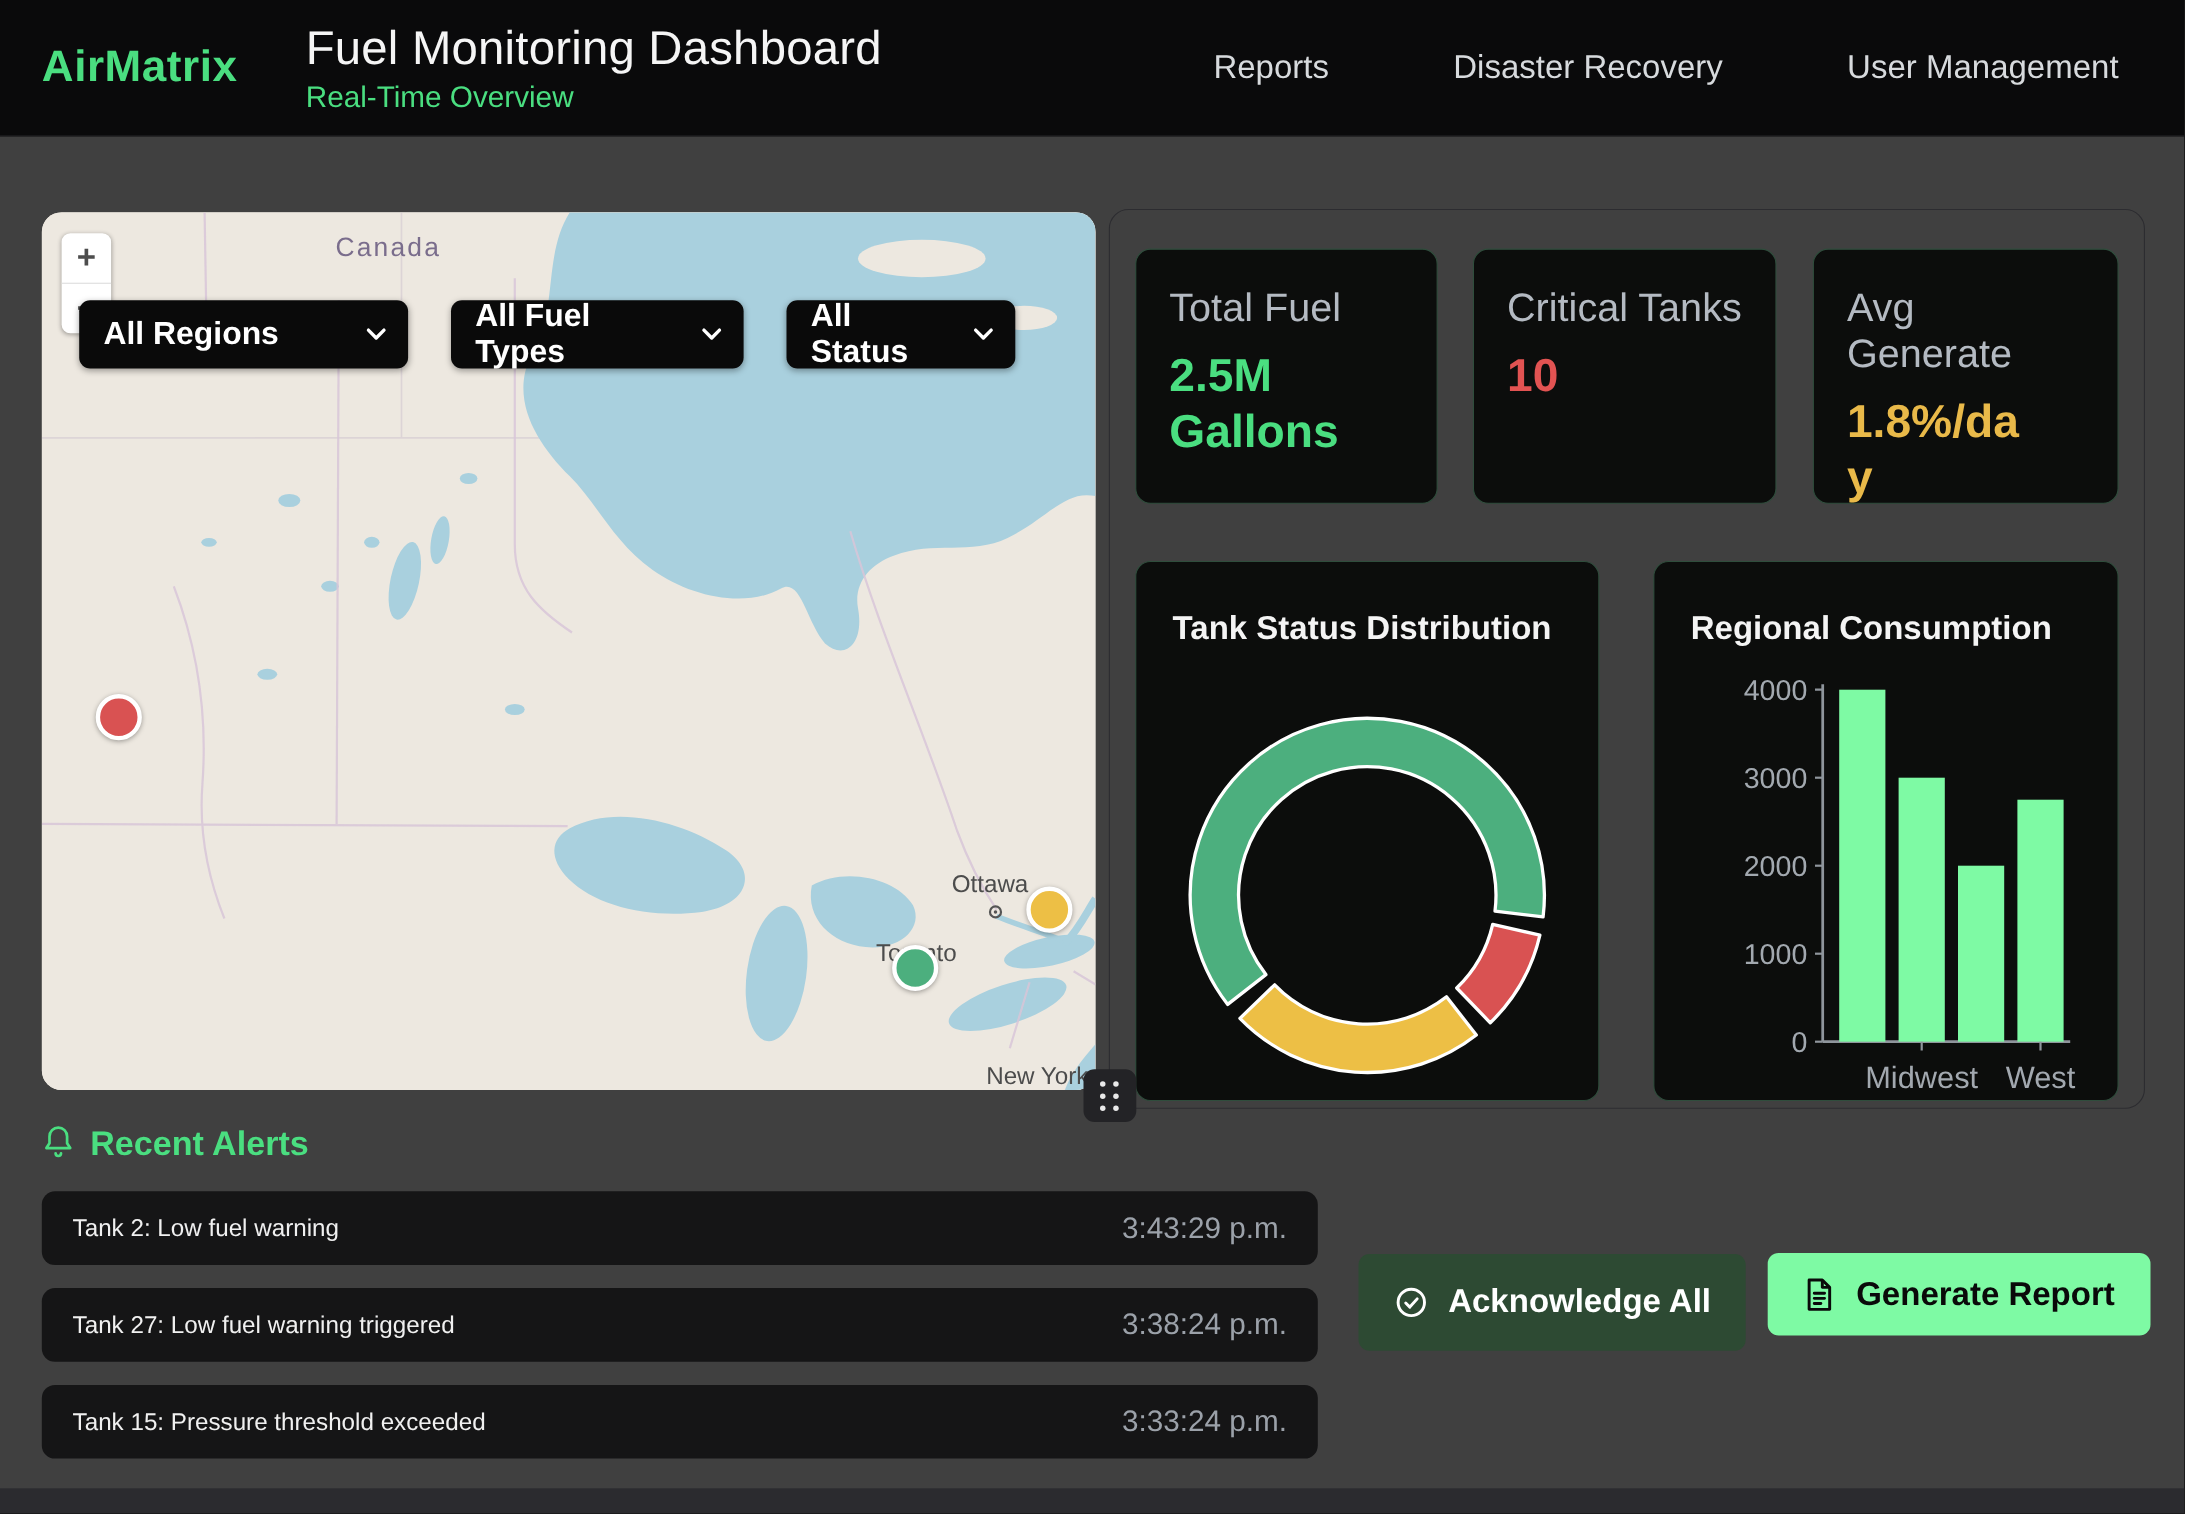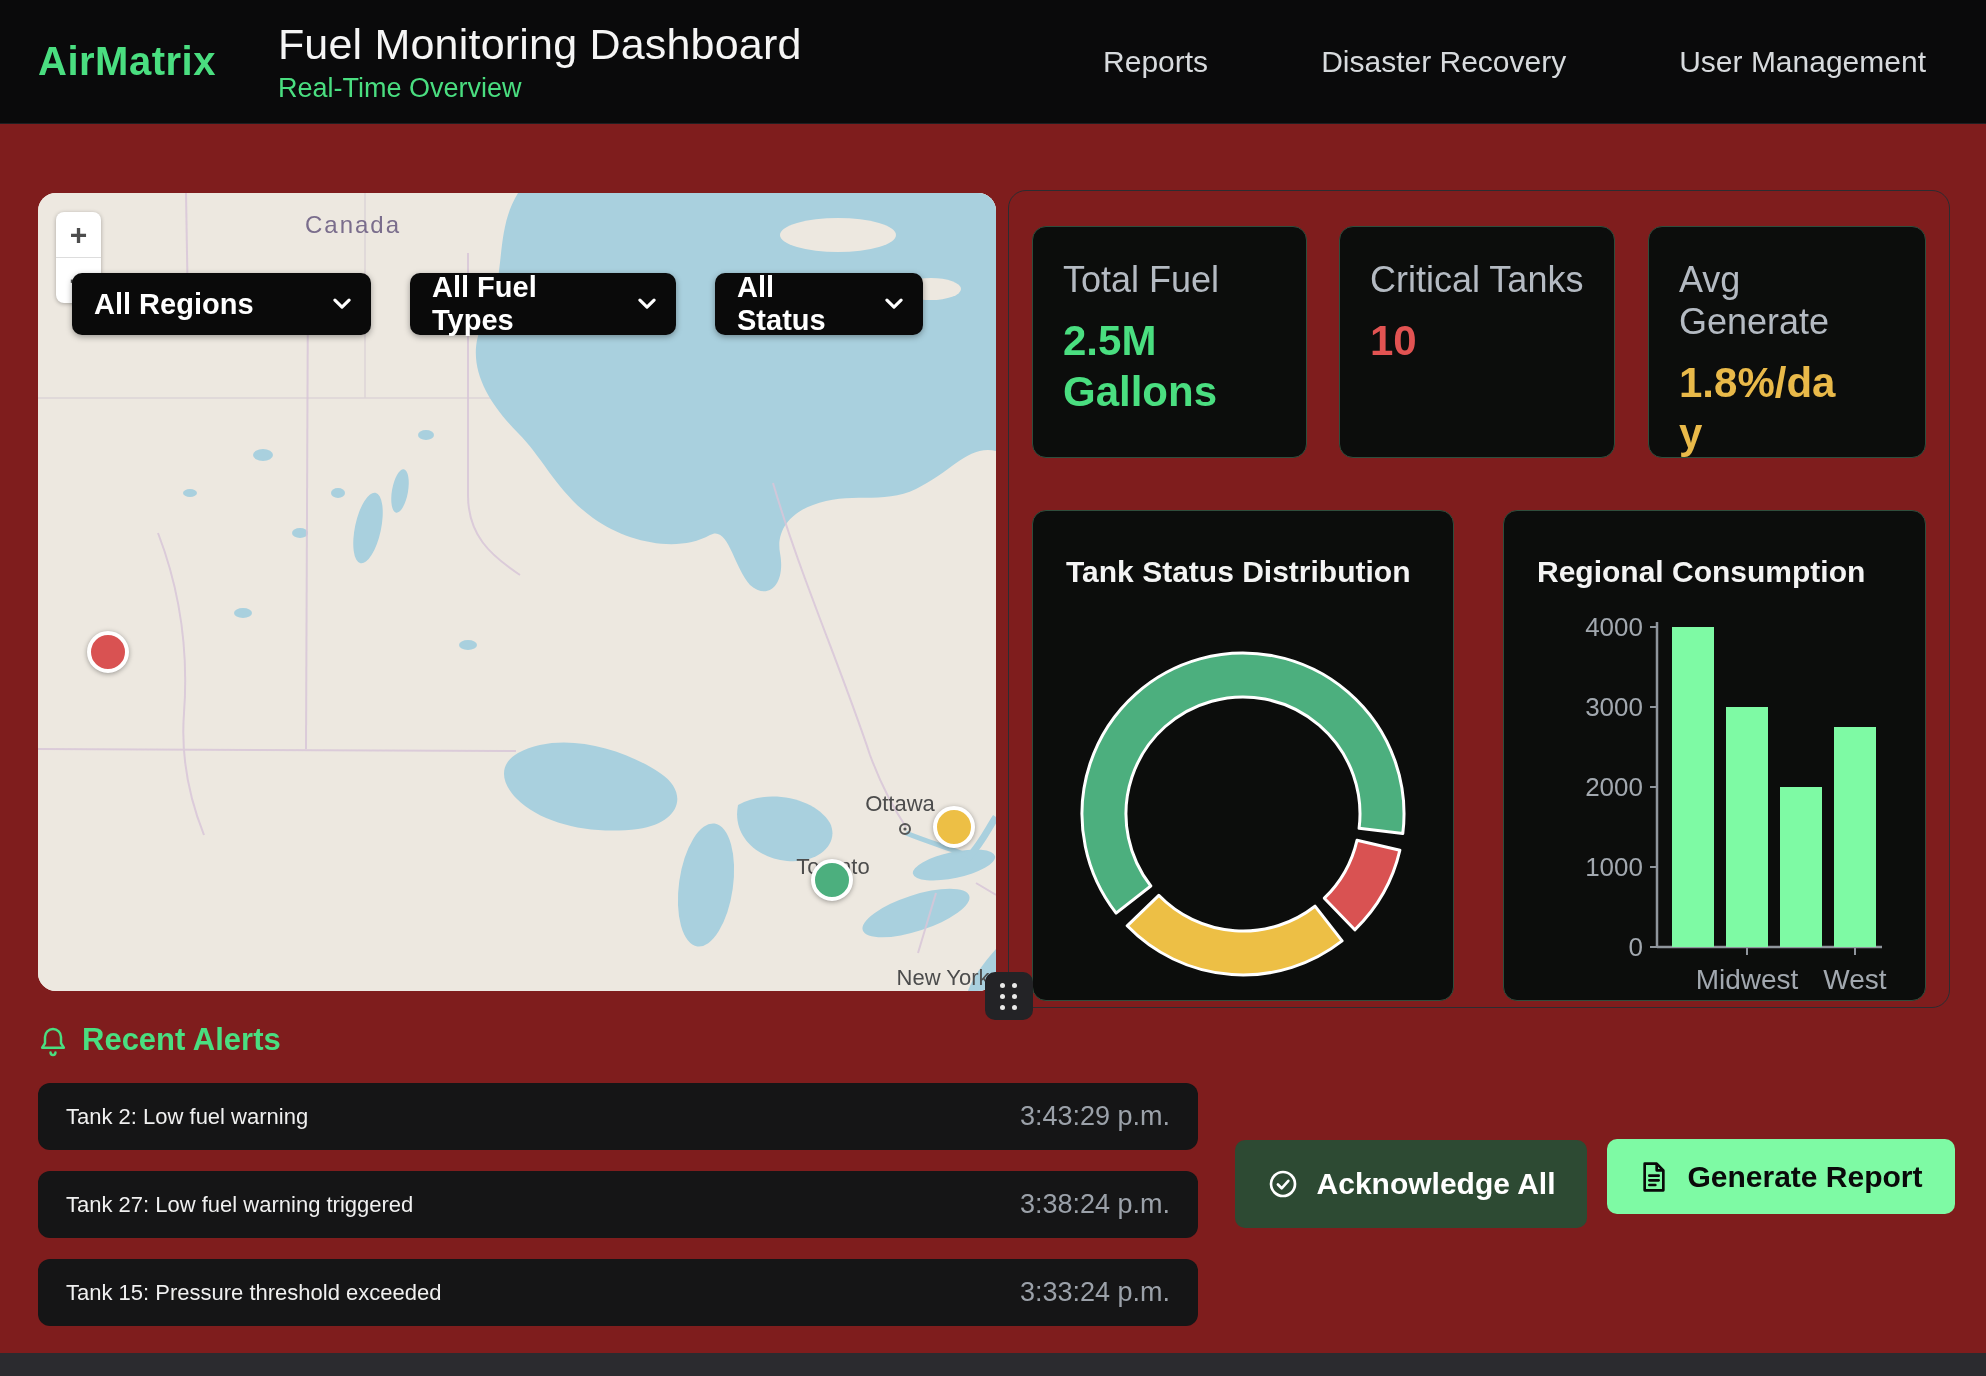--- a/index.html
+++ b/index.html
@@ -1,18 +1,18 @@
 <!DOCTYPE html>
 <html><head>
 <meta charset="utf-8">
 <style>
   * { margin:0; padding:0; box-sizing:border-box; }
   html,body { background:#000; }
   body { font-family:"Liberation Sans", sans-serif; }
-  #app { position:relative; width:1986px; height:1376px; background:#7f1d1d; overflow:hidden; }
+  #app { position:relative; width:1986px; height:1376px; background:#404040; overflow:hidden; }
 
   
   .header { position:absolute; left:0; top:0; width:100%; height:124px; background:#0a0a0b;
             border-bottom:1px solid #1f1f22; display:flex; align-items:center; }
   .logo { margin-left:38px; font-size:40px; font-weight:700; color:#4ade80; letter-spacing:.5px; }
   .title-block { margin-left:62px; display:flex; flex-direction:column; justify-content:center; }
   .page-title { font-size:43px; font-weight:400; color:#f5f5f5; letter-spacing:.2px; }
   .page-subtitle { font-size:27px; font-weight:500; color:#4ade80; margin-top:4px; }
   .nav { margin-left:auto; margin-right:60px; display:flex; gap:113px; }
   .nav-item { font-size:30px; color:#d7dadd; cursor:pointer; }
@@ -54,21 +54,21 @@
   .stat-value { font-size:42px; font-weight:700; line-height:1.22; margin-top:14px;
                 max-width:172px; overflow-wrap:anywhere; }
   .chart-card { position:absolute; top:319px; height:491px; background:#0c0d0c;
                 border:1px solid #2f4d3c; border-radius:14px; overflow:hidden; }
   .chart-card.c1 { left:23px;  width:422px; }
   .chart-card.c2 { left:494px; width:423px; }
   .chart-title { position:absolute; left:33px; top:44px; font-size:30px; font-weight:700; color:#f4f4f4; }
   .chart-canvas { position:absolute; left:0; top:0; width:100%; height:100%; }
 
   
-  .alerts-heading { position:absolute; left:38px; top:1022px; display:flex; align-items:flex-end; gap:14px; }
+  .alerts-heading { position:absolute; left:38px; top:1022px; display:flex; align-items:flex-start; gap:14px; }
   .alerts-heading span { font-size:31px; font-weight:700; color:#4ade80; }
   .alert-row { position:absolute; left:38px; width:1160px; height:67px; background:#151516;
                border-radius:12px; display:flex; align-items:center; justify-content:space-between;
                padding:0 28px; cursor:pointer; }
   .alert-row.r1 { top:1083px; } .alert-row.r2 { top:1171px; } .alert-row.r3 { top:1259px; }
   .alert-text { font-size:22px; color:#f0f0f0; }
   .alert-time { font-size:27px; color:#9ba1a9; }
   .btn { position:absolute; border-radius:10px; display:flex; align-items:center; justify-content:center;
          gap:18px; cursor:pointer; }
   .btn-ack { left:1235px; top:1140px; width:352px; height:88px; background:#2d4a33;

